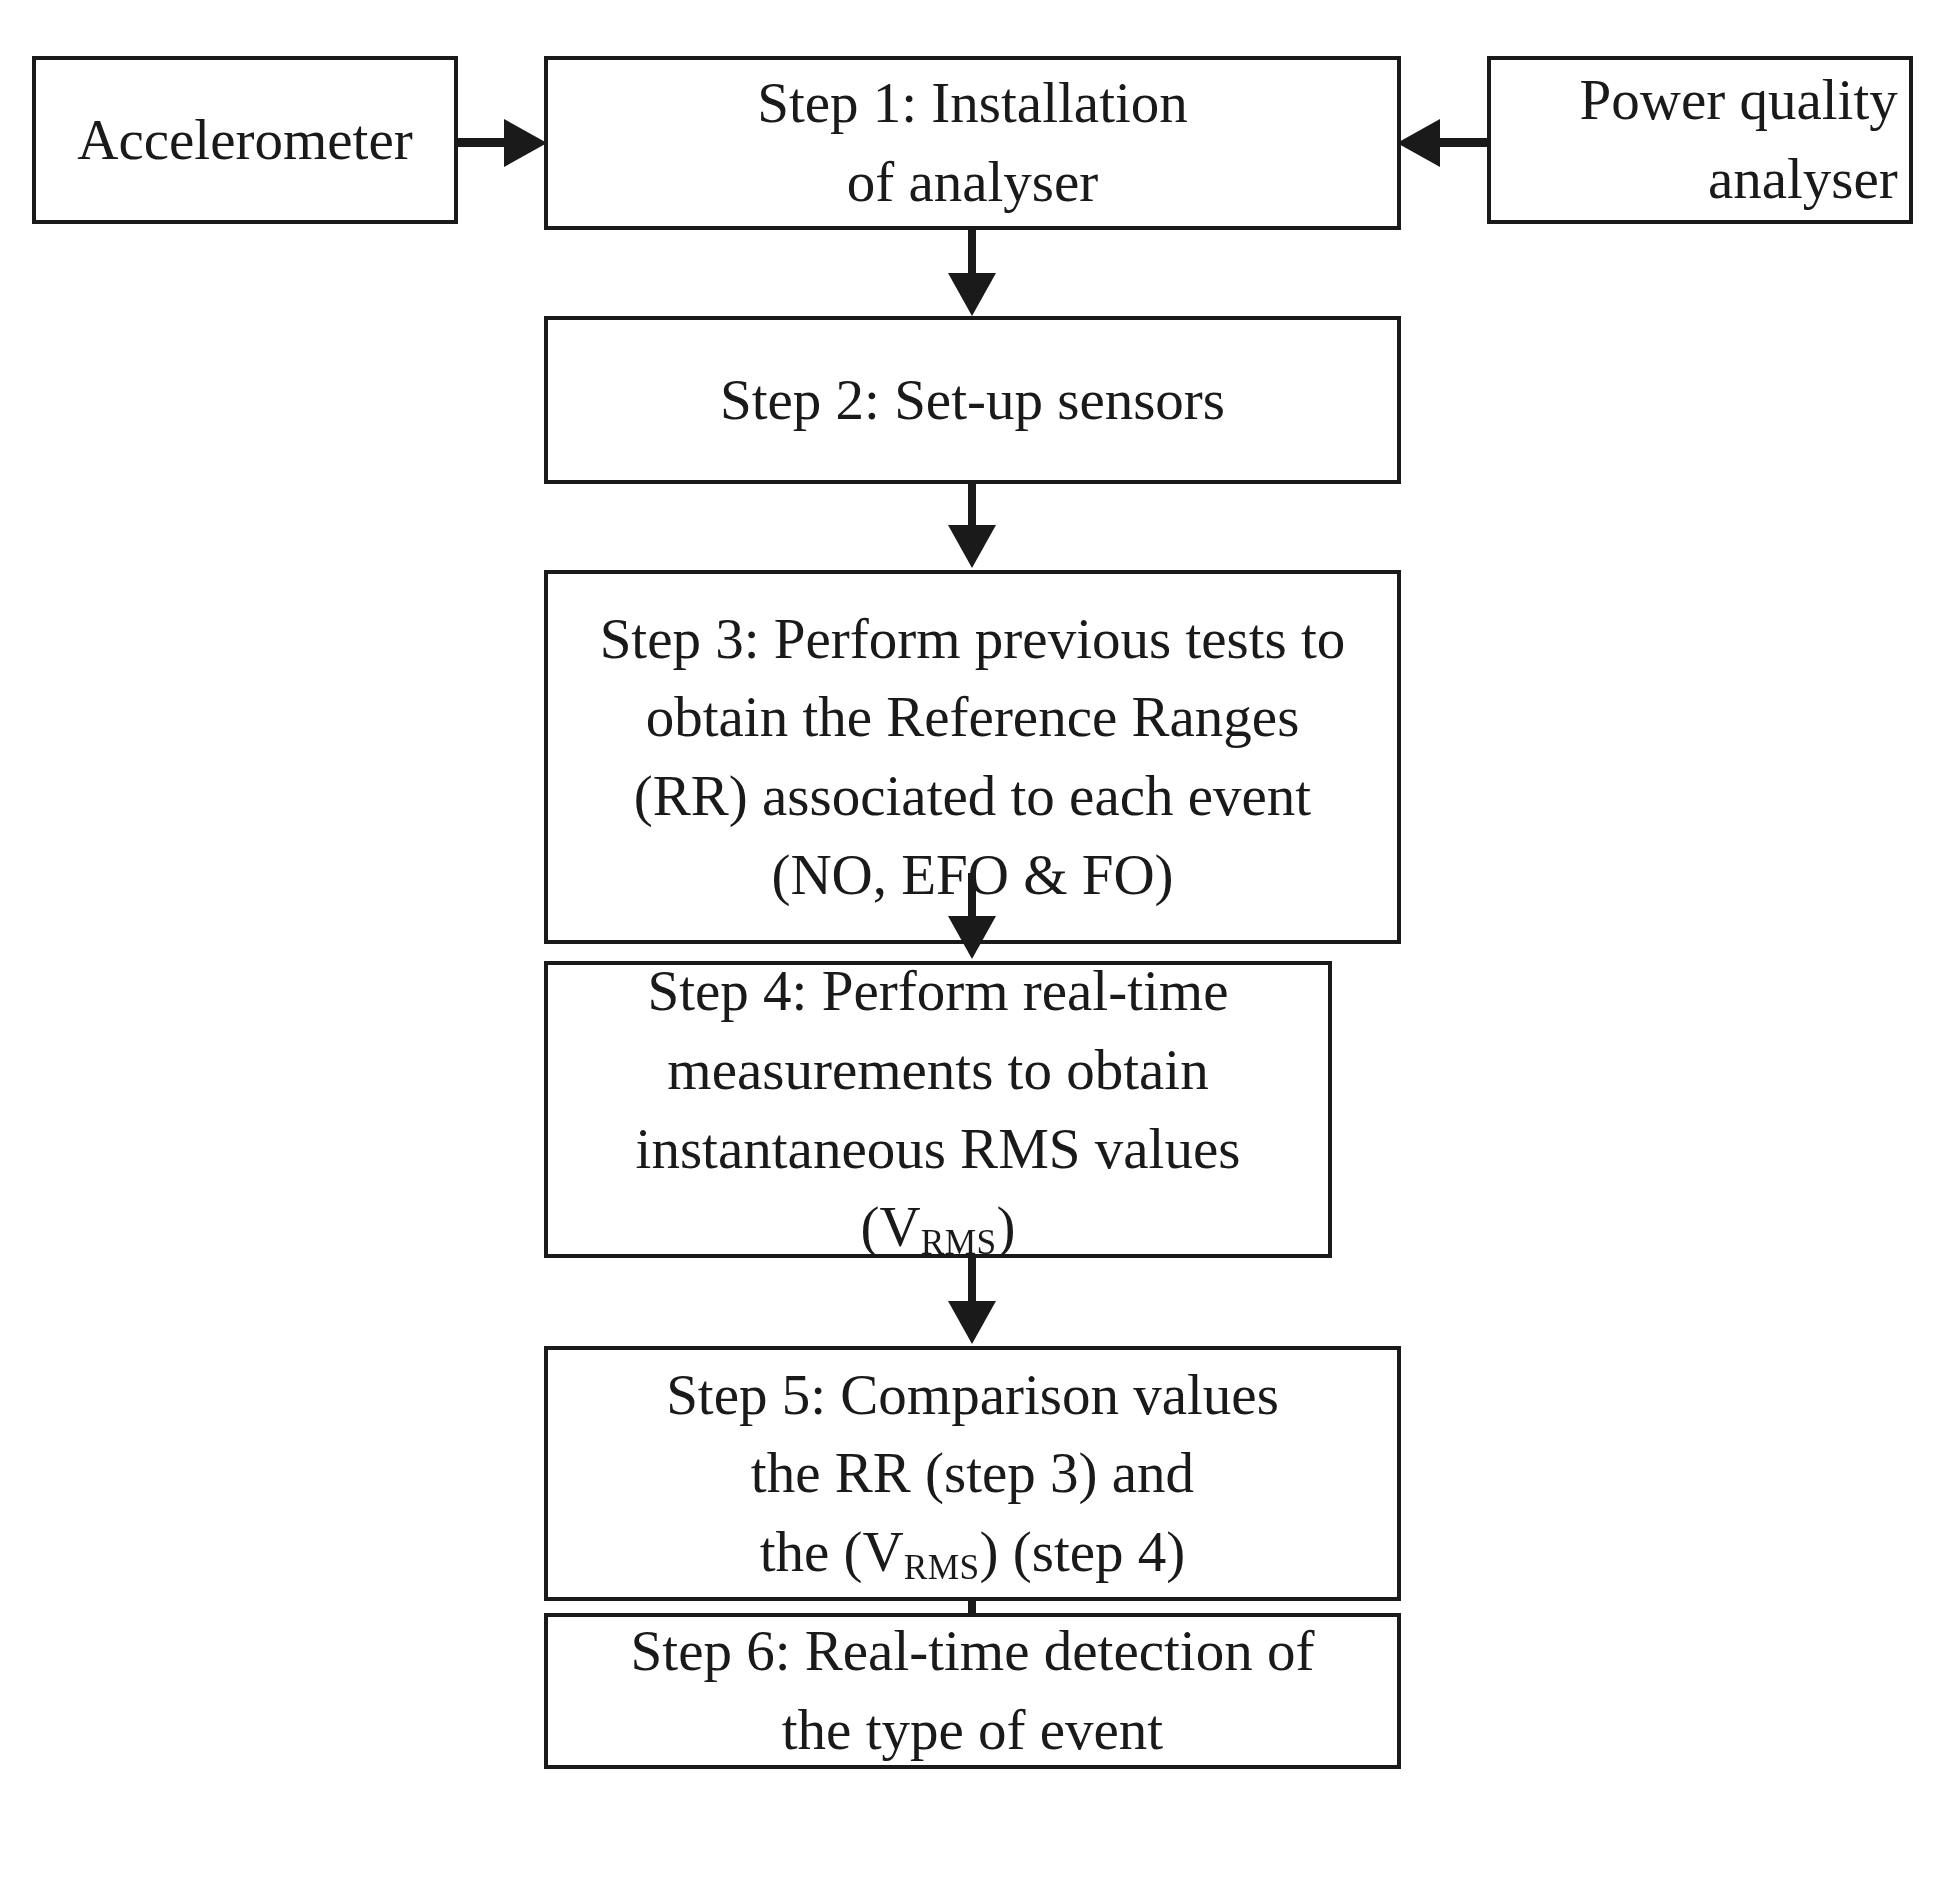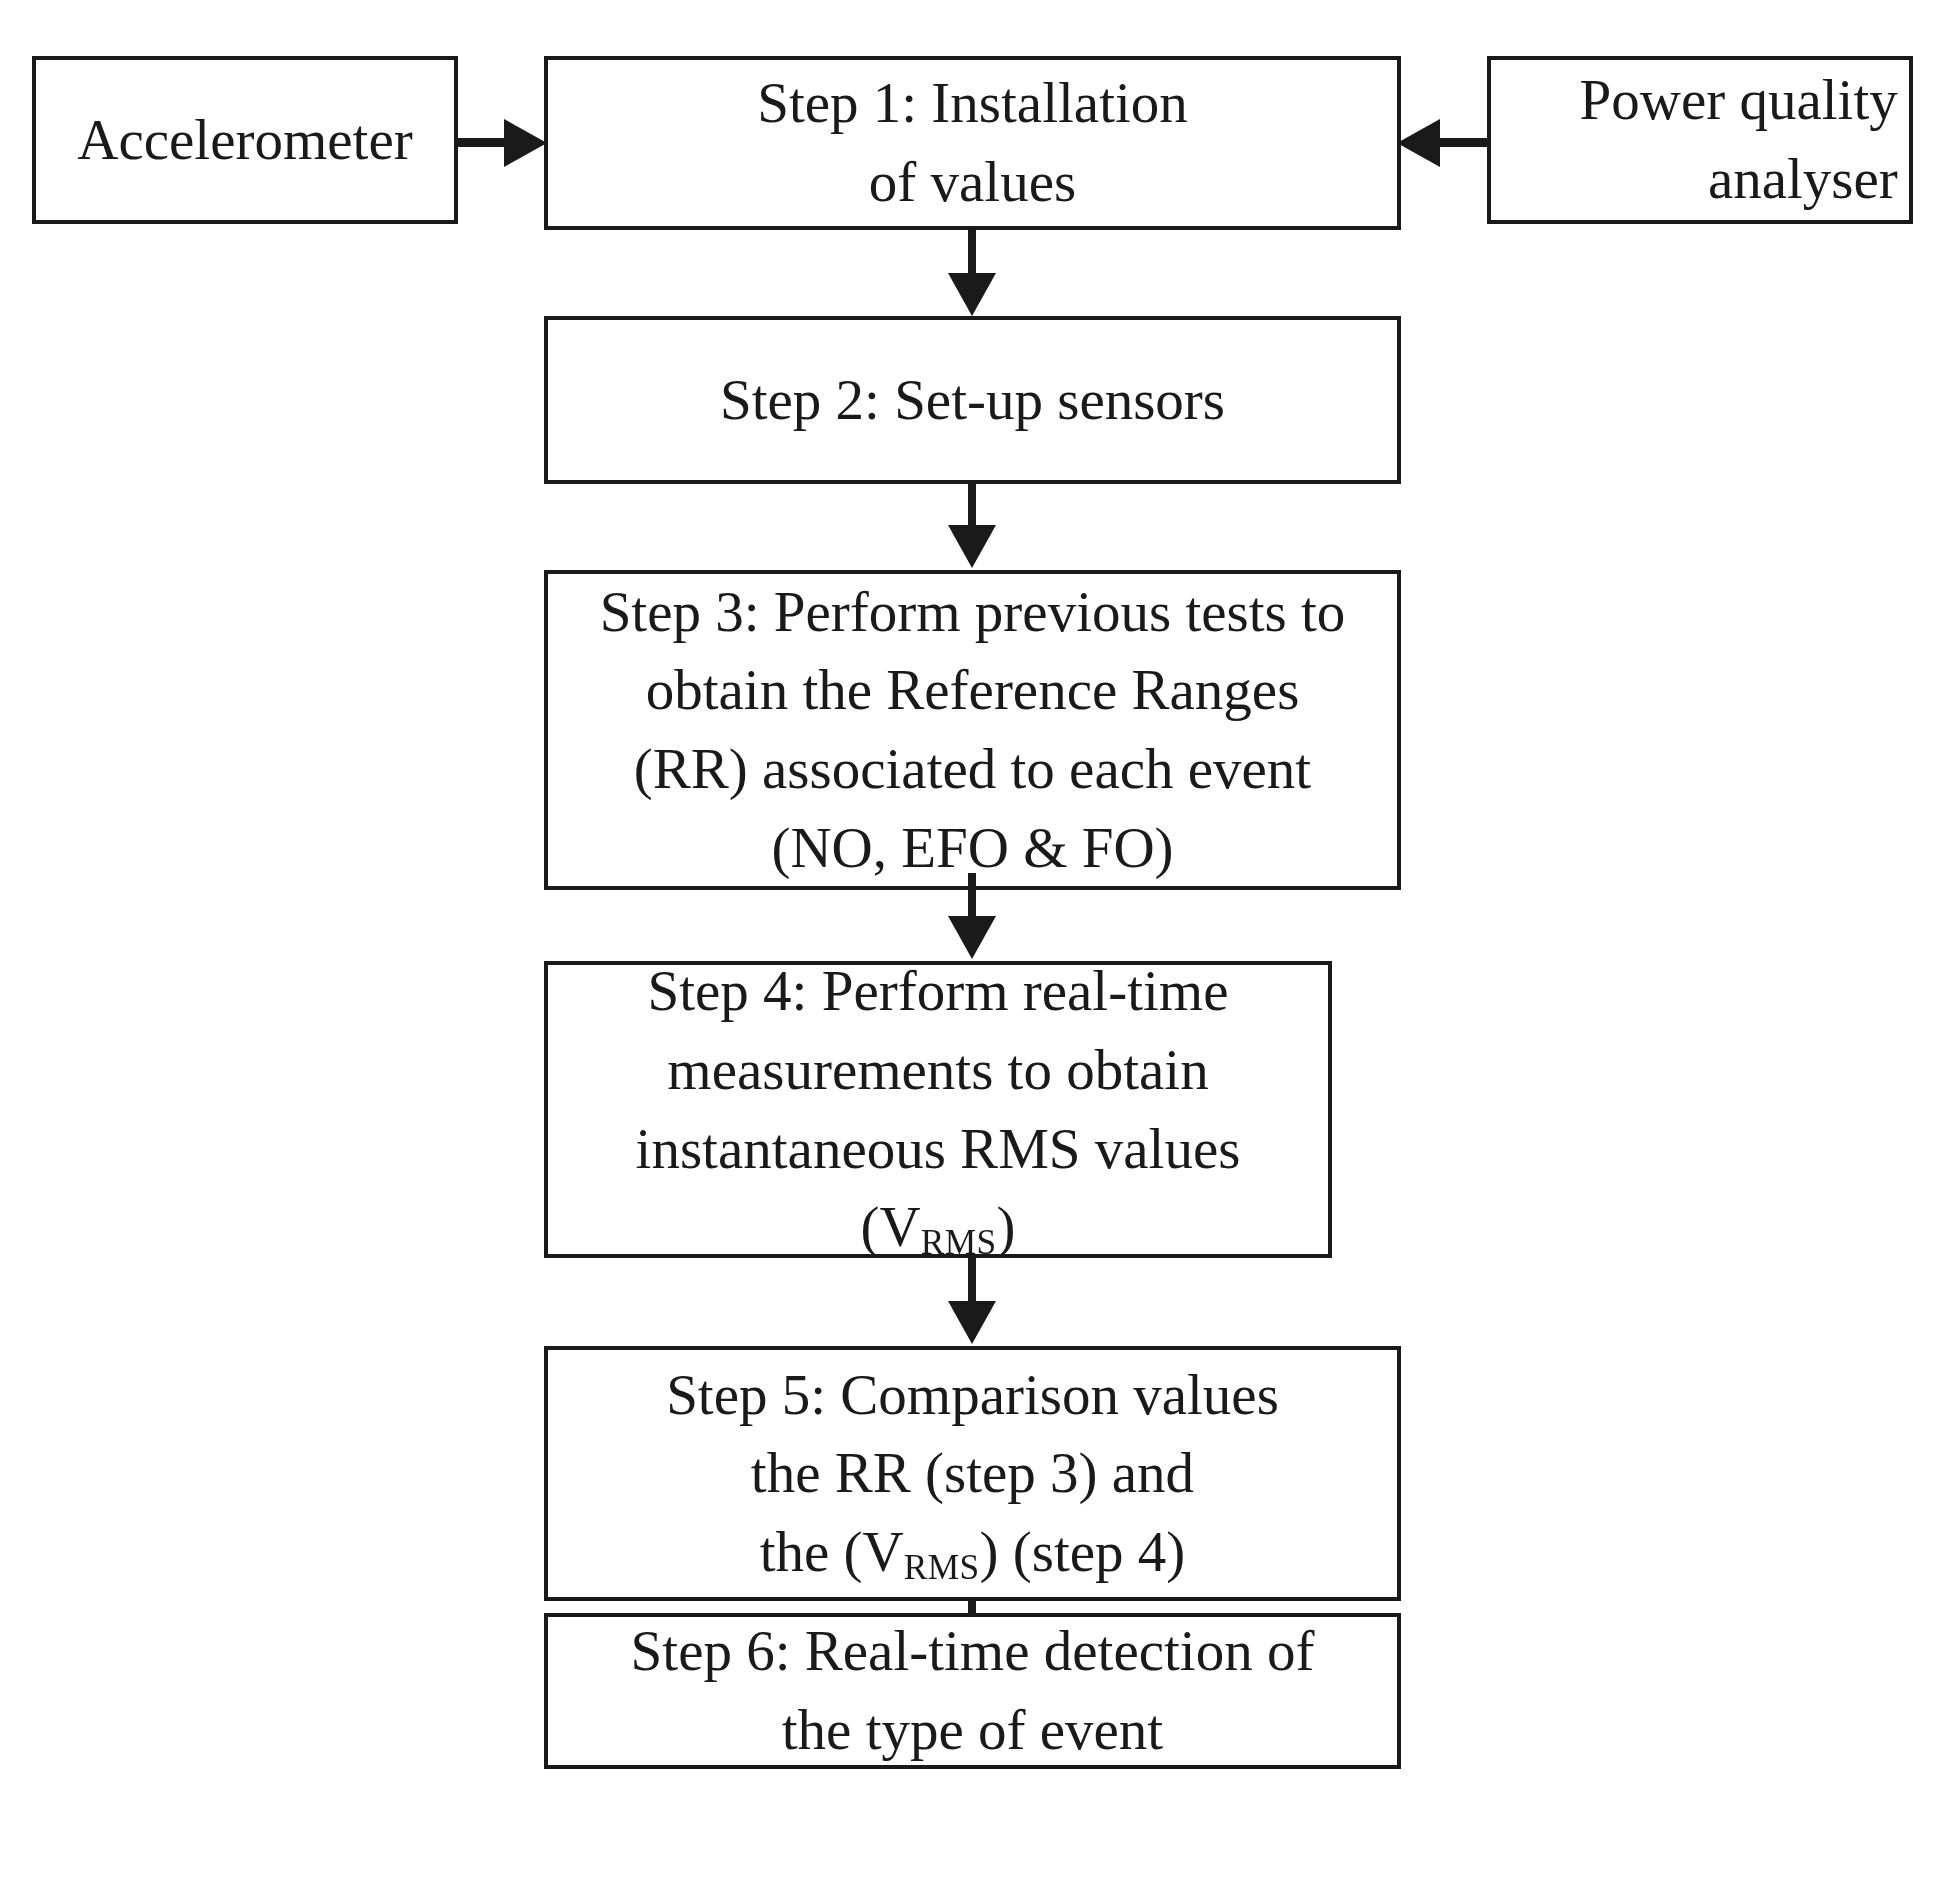--- a/index.html
+++ b/index.html
@@ -96,21 +96,21 @@
   </div>
 
   <div class="conn" style="left:455px; top:118px; width:93px; height:49px;">
     <span class="h-shaft" style="left:0px; top:20px; width:62px;"></span>
     <span class="h-head-right" style="left:49px; top:0.8px;"></span>
   </div>
 
   <div class="node" style="left:544px; top:56px; width:857px; height:174px;">
     <span class="label">
       <span class="ln f72">Step 1: Installation</span>
-      <span class="ln f72">of values</span>
+      <span class="ln f72">of analyser</span>
     </span>
   </div>
 
   <div class="conn" style="left:1397px; top:118px; width:96px; height:49px;">
     <span class="h-shaft" style="left:36px; top:20px; width:56px;"></span>
     <span class="h-head-left" style="left:0px; top:0.8px;"></span>
   </div>
 
   <div class="node" style="left:1487px; top:56px; width:426px; height:168px;text-align:right;">
     <span class="label">
@@ -128,21 +128,21 @@
     <span class="label">
       <span class="ln f72">Step 2: Set-up sensors</span>
     </span>
   </div>
 
   <div class="conn" style="left:948px; top:484px; width:48px; height:88px;">
     <span class="v-shaft" style="left:20px; top:0px; height:46px;"></span>
     <span class="v-head" style="left:0px; top:41px;"></span>
   </div>
 
-  <div class="node" style="left:544px; top:570px; width:857px; height:320px;">
+  <div class="node" style="left:544px; top:570px; width:857px; height:374px;">
     <span class="label">
       <span class="ln f72">Step 3: Perform previous tests to</span>
       <span class="ln f72">obtain the Reference Ranges</span>
       <span class="ln f72">(RR) associated to each event</span>
       <span class="ln f72">(NO, EFO &amp; FO)</span>
     </span>
   </div>
 
   <div class="conn" style="left:948px; top:873px; width:48px; height:89px;">
     <span class="v-shaft" style="left:20px; top:0px; height:48px;"></span>

